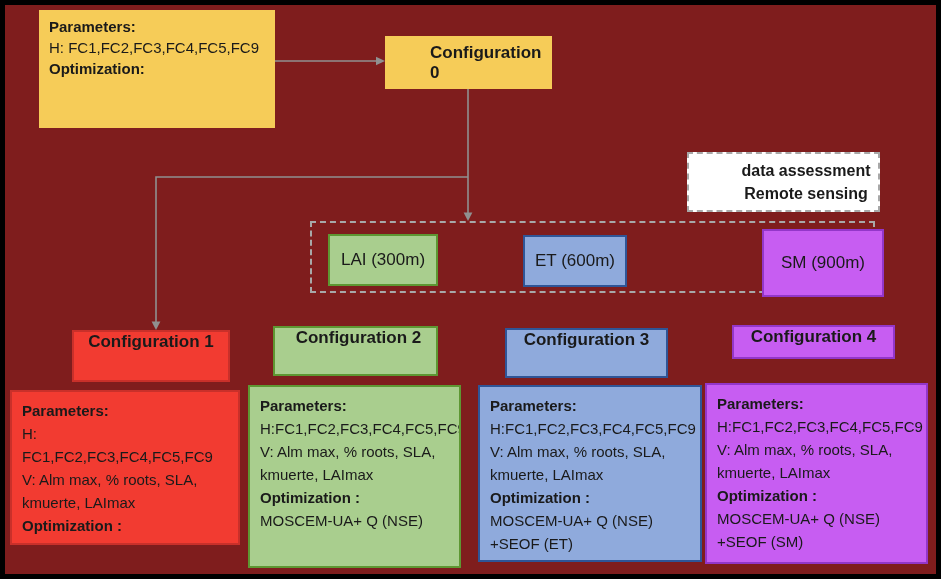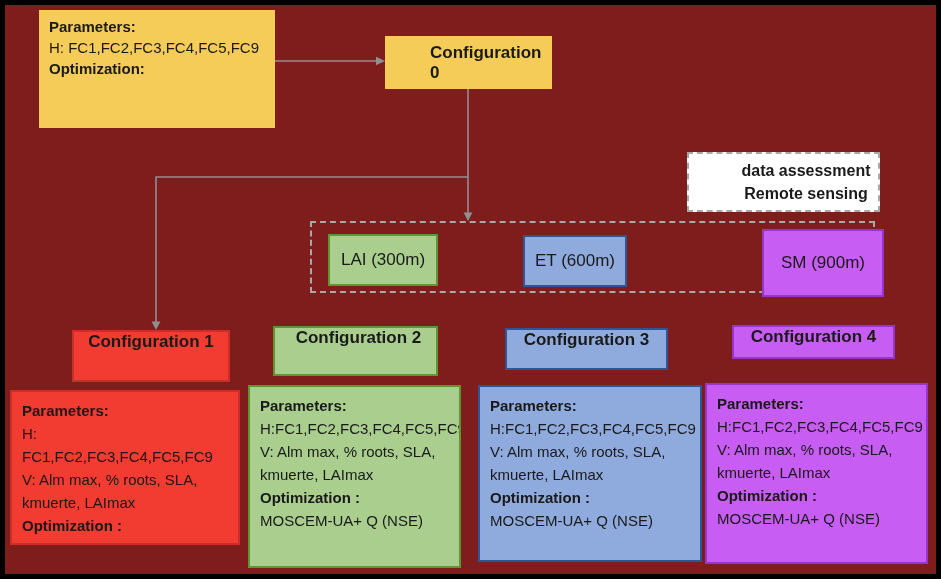--- a/index.html
+++ b/index.html
@@ -66,21 +66,21 @@
   
   .cfg-title {
     position: absolute; box-sizing: border-box;
     display: flex; align-items: flex-start; justify-content: center;
     font-weight: bold; font-size: 17px;
   }
   .cfg-title.c1 { left: 72px;  top: 330px; width: 158px; height: 52px;
     background: var(--red); border: 2px solid var(--red-border); }
   .cfg-title.c2 { left: 273px; top: 326px; width: 165px; height: 50px;
     background: var(--green); border: 2px solid var(--green-border); padding-left: 6px; }
-  .cfg-title.c3 { left: 505px; top: 328px; width: 163px; height: 42px;
+  .cfg-title.c3 { left: 505px; top: 328px; width: 163px; height: 50px;
     background: var(--blue); border: 2px solid var(--blue-border); }
   .cfg-title.c4 { left: 732px; top: 325px; width: 163px; height: 34px;
     background: var(--purple); border: 2px solid var(--purple-border); }
 
   
   .cfg-body {
     position: absolute; box-sizing: border-box;
     padding: 7px 10px;
     font-size: 15px; line-height: 23px;
     overflow: hidden;
@@ -177,25 +177,27 @@
     <div>MOSCEM-UA+ Q (NSE)</div>
   </div>
 
   <div class="cfg-body b3">
     <div class="bold">Parameters:</div>
     <div>H:FC1,FC2,FC3,FC4,FC5,FC9</div>
     <div>V: Alm max, % roots, SLA,</div>
     <div>kmuerte, LAImax</div>
     <div class="bold">Optimization :</div>
     <div>MOSCEM-UA+ Q (NSE)</div>
+    <div>+SEOF (ET)</div>
   </div>
 
   <div class="cfg-body b4">
     <div class="bold">Parameters:</div>
     <div>H:FC1,FC2,FC3,FC4,FC5,FC9</div>
     <div>V: Alm max, % roots, SLA,</div>
     <div>kmuerte, LAImax</div>
     <div class="bold">Optimization :</div>
     <div>MOSCEM-UA+ Q (NSE)</div>
+    <div>+SEOF (SM)</div>
   </div>
 
   <div class="frame"></div>
 </div>
 
 </body></html>

